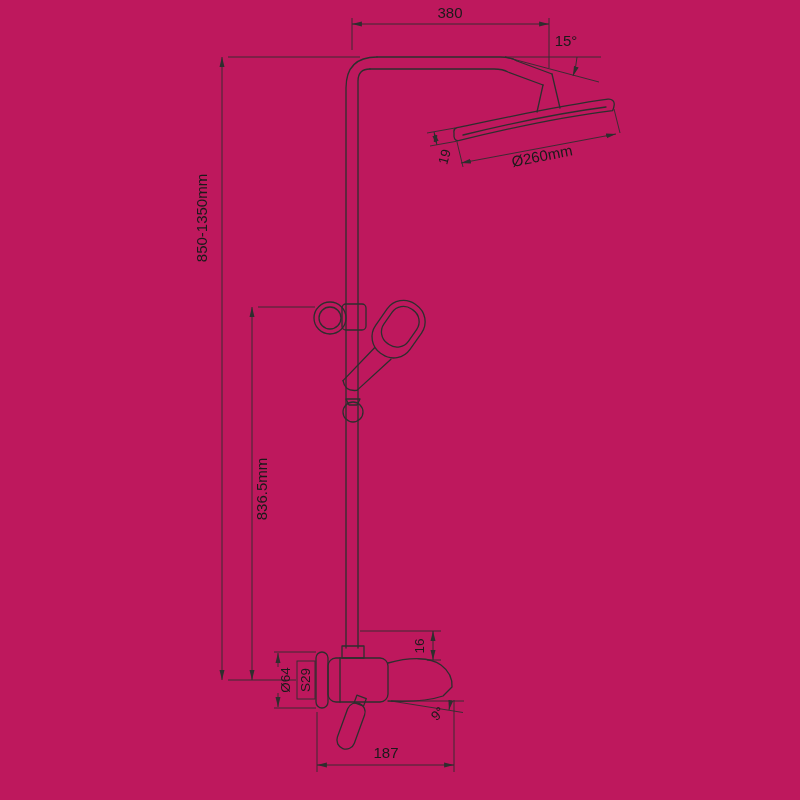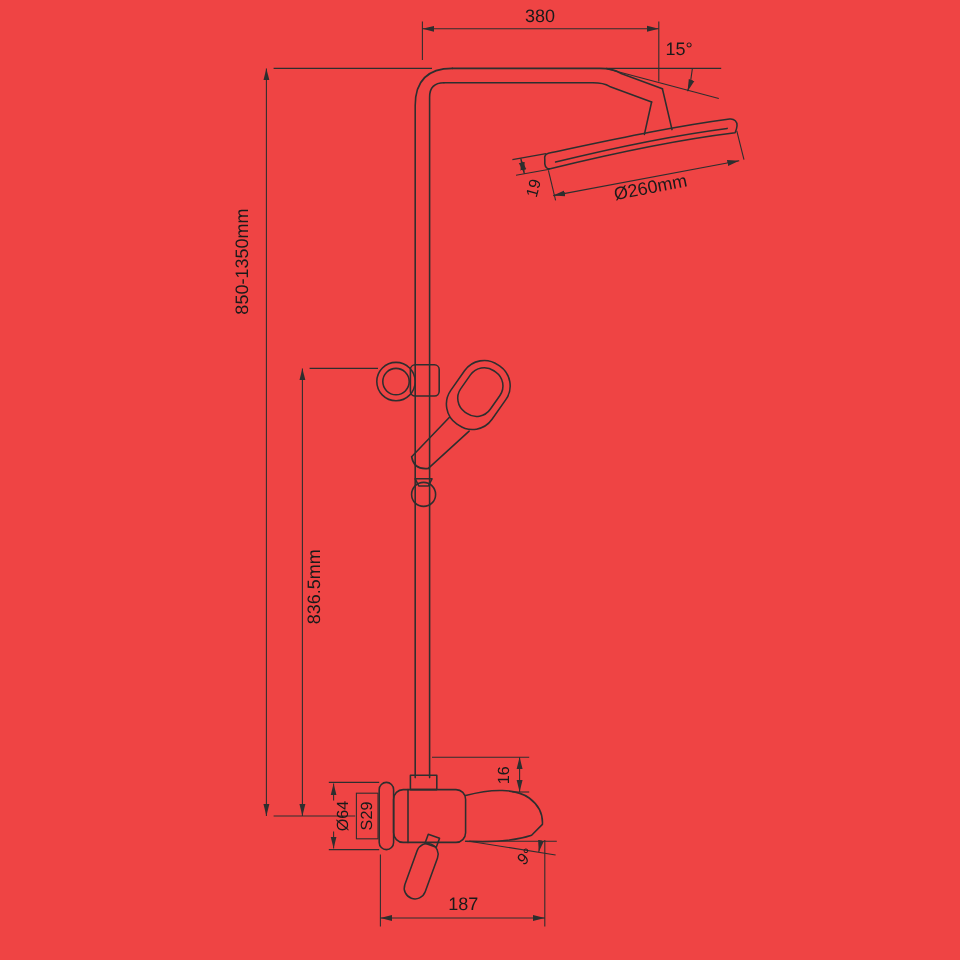--- a/index.html
+++ b/index.html
@@ -1,16 +1,16 @@
 <!DOCTYPE html>
 <html><head>
 <meta charset="utf-8">
 <style>
   html,body{margin:0;padding:0;background:#ffffff;}
-  .canvas{position:relative;width:800px;height:800px;background:#ef4444;overflow:hidden;}
+  .canvas{position:relative;width:800px;height:800px;background:#be185d;overflow:hidden;}
   svg{display:block;}
   svg text{
     font-family:"Liberation Sans","DejaVu Sans",sans-serif;
     fill:#1a1a1a;
     stroke:none;
   }
   .lbl{font-size:15px;}
   .lbl-sm{font-size:13.5px;}
   .outline{stroke:#2e2e2e;fill:none;stroke-width:1.3;stroke-linecap:round;stroke-linejoin:round;}
   .dim{stroke:#2e2e2e;fill:none;stroke-width:0.9;stroke-linecap:butt;}

